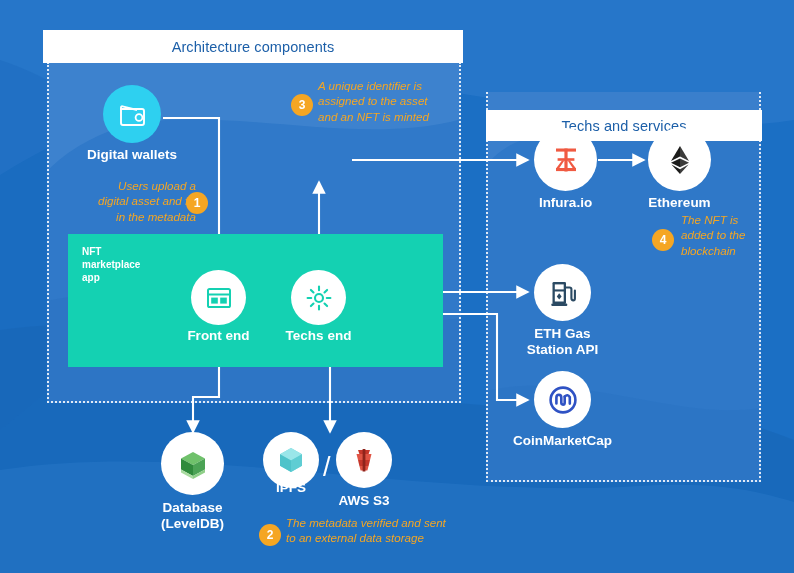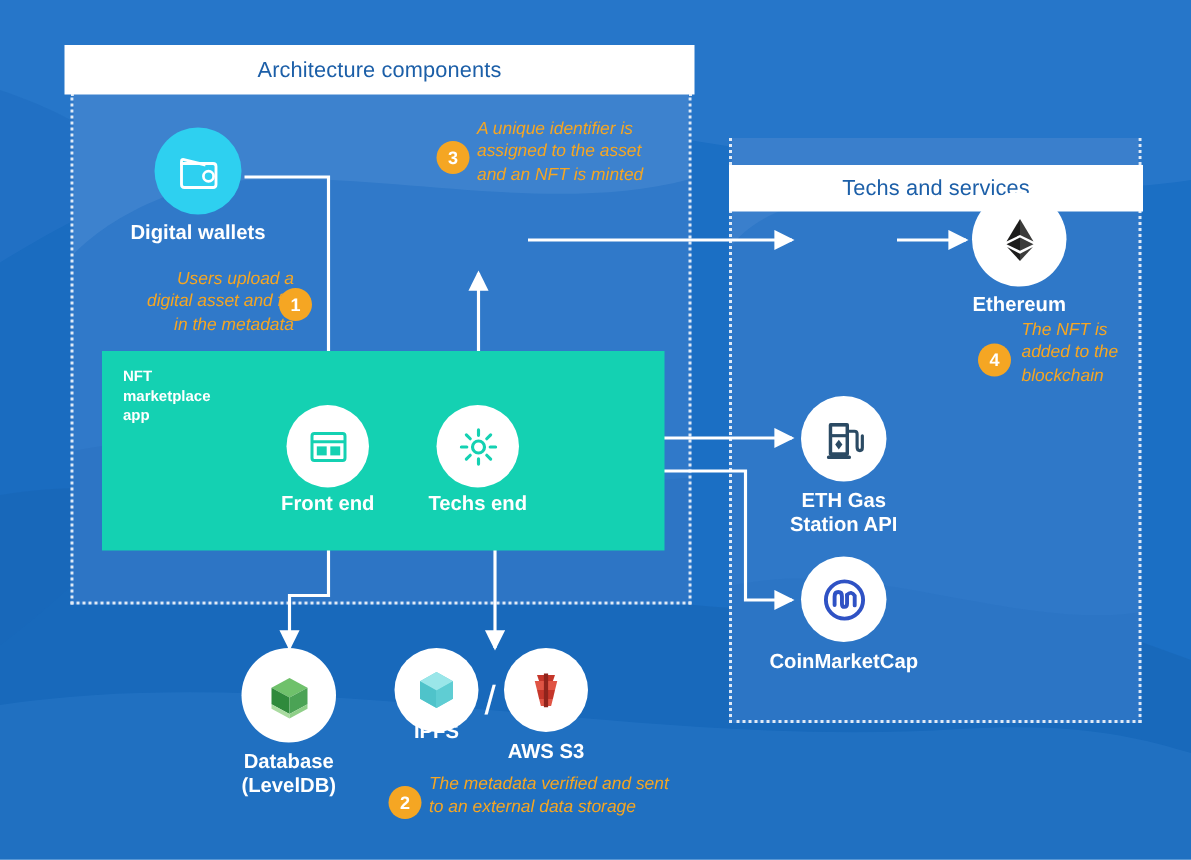--- a/index.html
+++ b/index.html
@@ -217,20 +217,35 @@
         <path d="M10 6 L22 6 L20.6 10 L11.4 10 Z" fill="#c5362a"></path>
         <path d="M8.5 10 L23.5 10 L22 16 L10 16 Z" fill="#e05444"></path>
         <path d="M10 16 L22 16 L20.6 22 L11.4 22 Z" fill="#c5362a"></path>
         <path d="M11.4 22 L20.6 22 L19.4 26.6 L12.6 26.6 Z" fill="#e05444"></path>
         <rect x="14.6" y="5" width="2.8" height="22.5" fill="#8f241c"></rect>
       </svg>
     </div>
     <div class="nlabel" style="top:61px;">AWS S3</div>
   </div>
 
+  <div class="node" style="left:534px; top:128px;">
+    <div class="circle" style="width:63px;height:63px;background:#ffffff;">
+      <svg width="36" height="36" viewBox="0 0 36 36">
+        <g fill="#f05a42">
+          <rect x="8" y="6.5" width="20" height="3.1"></rect>
+          <rect x="16.4" y="6.5" width="3.2" height="23"></rect>
+          <rect x="9.6" y="16.2" width="16.8" height="2.6"></rect>
+          <path d="M8 26.4 L14 18.6 L16.4 18.6 L11 26.4 Z"></path>
+          <path d="M28 26.4 L22 18.6 L19.6 18.6 L25 26.4 Z"></path>
+          <rect x="8" y="26" width="20" height="3.1"></rect>
+        </g>
+      </svg>
+    </div>
+    <div class="nlabel" style="top:67px;">Infura.io</div>
+  </div>
 
   <div class="node" style="left:648px; top:128px;">
     <div class="circle" style="width:63px;height:63px;background:#ffffff;">
       <svg width="34" height="34" viewBox="0 0 34 34">
         <path d="M17 3 L17 13.6 L26 18 Z" fill="#3c3c3b"></path>
         <path d="M17 3 L8 18 L17 13.6 Z" fill="#1c1c1b"></path>
         <path d="M17 15.4 L17 24.2 L26 19.8 Z" fill="#3c3c3b"></path>
         <path d="M17 24.2 L17 15.4 L8 19.8 Z" fill="#1c1c1b"></path>
         <path d="M17 26.2 L17 31 L25.6 21.6 Z" fill="#3c3c3b"></path>
         <path d="M17 31 L17 26.2 L8.4 21.6 Z" fill="#1c1c1b"></path>

